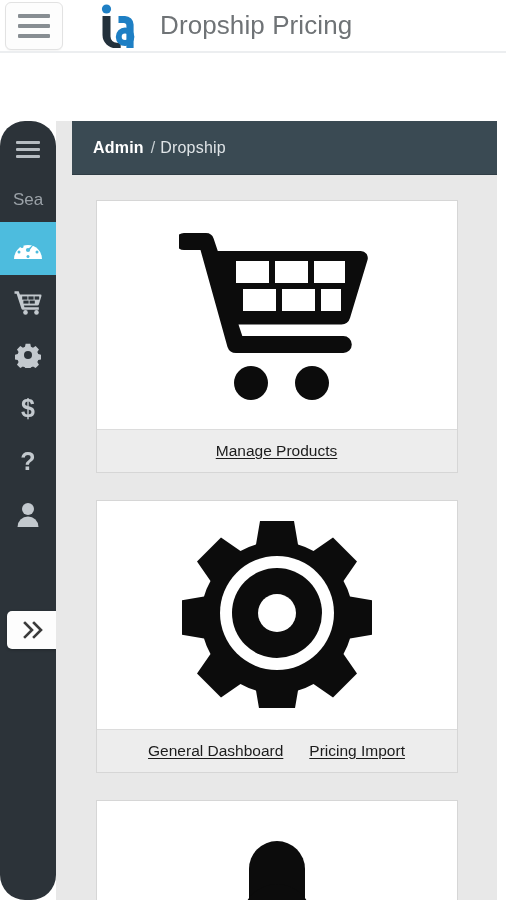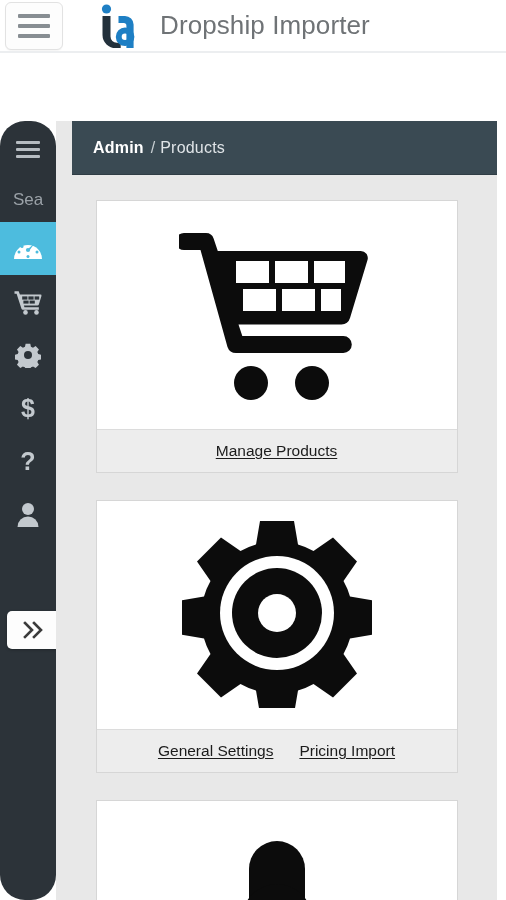--- a/index.html
+++ b/index.html
@@ -140,21 +140,21 @@
     </div>
     <div class="brand">
       <div class="brand-logo">
         <svg width="42" height="46" viewBox="0 0 42 46">
           <circle cx="10.5" cy="6" r="4.6" fill="#1e7fc4"></circle>
           <path d="M6.5 13 h8 v20.5 a6.2 6.2 0 0 0 6.2 6.2 h4 v5.4 h-4.6 A13.2 13.2 0 0 1 6.5 32 Z" fill="#23313c"></path>
           <path d="M22.5 13 h6.5 a8.6 8.6 0 0 1 8.6 8.6 V45 h-7.2 V22.6 a2.6 2.6 0 0 0 -2.6 -2.6 h-5.3 Z" fill="#1e7fc4"></path>
           <path d="M29 24.5 a9.3 9.3 0 1 0 0.2 18.6 a9.3 9.3 0 0 0 -0.2 -18.6 Z m0 6 a3.3 3.3 0 1 1 0 6.6 a3.3 3.3 0 0 1 0 -6.6 Z" fill="#1e7fc4"></path>
         </svg>
       </div>
-      <div class="brand-title">Dropship Importer</div>
+      <div class="brand-title">Dropship Pricing</div>
     </div>
   </div>
   <div class="topbar-sep"></div>
   <div class="gap-band"></div>
 
   <div class="sidebar">
 
     <div class="sb-hamburger">
       <span></span>
       <span></span>
@@ -238,21 +238,21 @@
         </span>
       </div>
     </div>
   </div>
 
   <div class="content">
 
     <div class="breadcrumb-bar">
       <span class="crumb-admin">Admin</span>
       <span class="crumb-slash">/</span>
-      <span class="crumb-current">Products</span>
+      <span class="crumb-current">Dropship</span>
     </div>
 
     <div class="cards">
 
       <div class="card">
         <div class="card-body">
           <span>
             <svg width="196" height="176" viewBox="0 0 196 176">
               <path d="M5 8 h22 a8 8 0 0 1 7.6 5.5 l4.2 12.5 h143 a7 7 0 0 1 6.7 9 l-17.5 58 a9 9 0 0 1 -8.6 6.4 H59.5 l3.8 11.6 h101 a8.5 8.5 0 0 1 0 17 H57 a9 9 0 0 1 -8.5 -6.1 L21.5 25 H5 a8.5 8.5 0 0 1 0 -17 Z" fill="#0c0c0c"></path>
               <rect x="57" y="36" width="33" height="22" fill="#ffffff"></rect>
@@ -276,21 +276,21 @@
           <span>
             <svg width="190" height="190" viewBox="0 0 190 190">
               <path d="M78 3 h34 l4 23.5 a70 70 0 0 1 15.5 6.5 l19.5 -13.5 l24 24 l-13.5 19.5 a70 70 0 0 1 6.5 15.5 l23.5 4 v34 l-23.5 4 a70 70 0 0 1 -6.5 15.5 l13.5 19.5 l-24 24 l-19.5 -13.5 a70 70 0 0 1 -15.5 6.5 l-4 23.5 h-34 l-4 -23.5 a70 70 0 0 1 -15.5 -6.5 l-19.5 13.5 l-24 -24 l13.5 -19.5 a70 70 0 0 1 -6.5 -15.5 l-23.5 -4 v-34 l23.5 -4 a70 70 0 0 1 6.5 -15.5 l-13.5 -19.5 l24 -24 l19.5 13.5 a70 70 0 0 1 15.5 -6.5 Z" fill="#0c0c0c"></path>
               <circle cx="95" cy="95" r="57" fill="#ffffff"></circle>
               <circle cx="95" cy="95" r="45" fill="#0c0c0c"></circle>
               <circle cx="95" cy="95" r="19" fill="#ffffff"></circle>
             </svg>
           </span>
         </div>
         <div class="card-footer">
-          <a class="card-link">General Settings</a>
+          <a class="card-link">General Dashboard</a>
           <a class="card-link">Pricing Import</a>
         </div>
       </div>
 
       <div class="card">
         <div class="card-body partial">
           <span>
             <svg width="150" height="90" viewBox="0 0 150 90">
               <path d="M47 90 V40 a28 28 0 0 1 56 0 V90 Z" fill="#0c0c0c"></path>
               <path d="M40 90 a35 35 0 0 1 70 0 Z" fill="#0c0c0c"></path>

